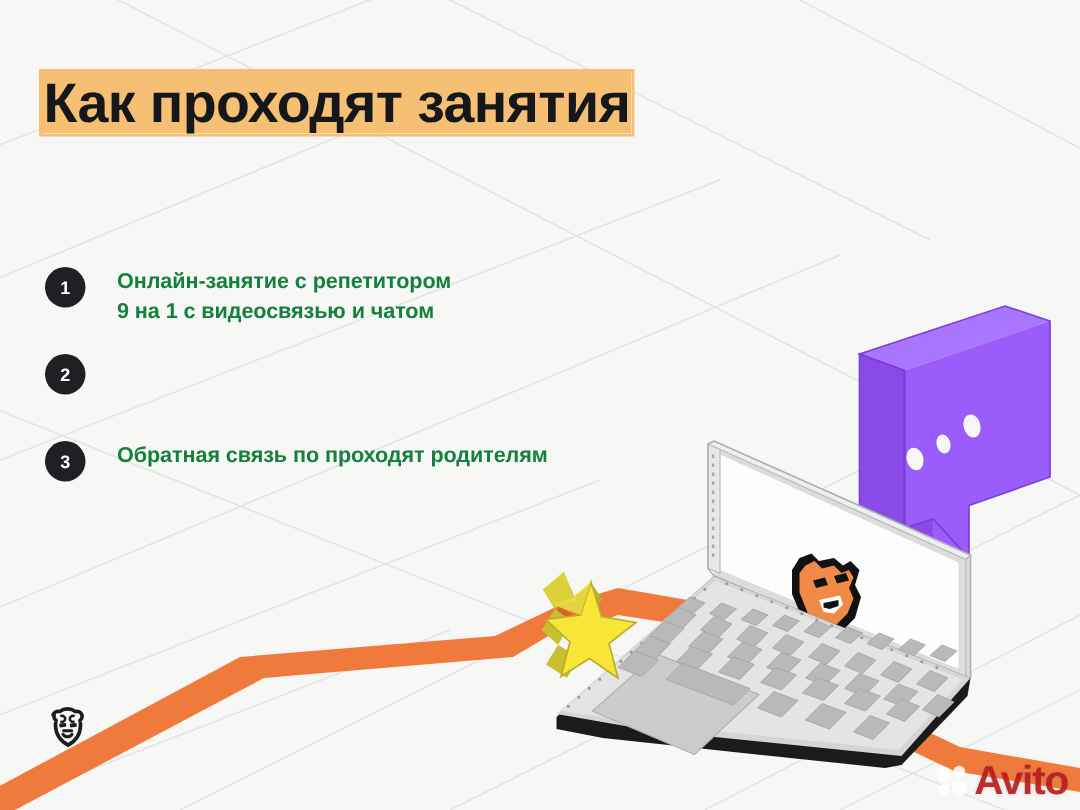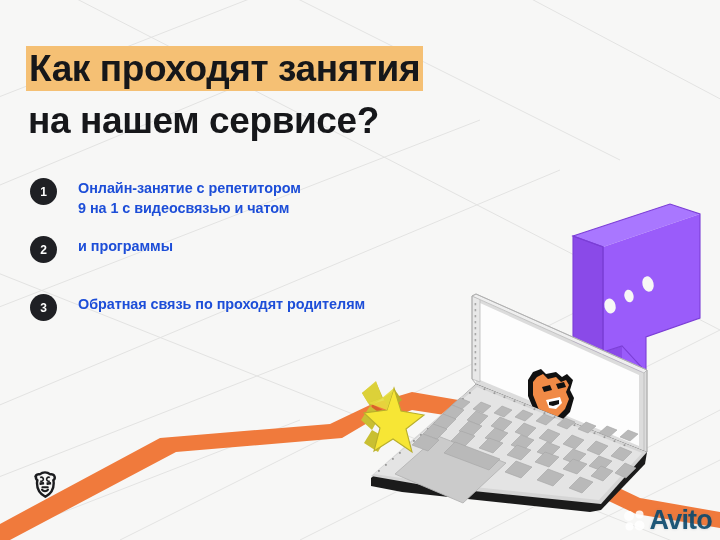--- a/index.html
+++ b/index.html
@@ -39,30 +39,30 @@
     position:absolute;left:0;top:2px;
     width:27px;height:27px;border-radius:50%;
     background:#1f2024;color:#fff;
     font-size:12px;font-weight:bold;
     display:flex;align-items:center;justify-content:center;
     letter-spacing:0;
   }
   .item .txt{
     display:block;margin-left:48px;
     font-size:14.4px;line-height:20px;font-weight:bold;
-    color:#1d4ed8;letter-spacing:-0.05px;
+    color:#15803d;letter-spacing:-0.05px;
     padding-top:2px;
   }
   .item .txt .l2{display:block;}
 
   .logo{position:absolute;left:28px;top:468px;width:34px;height:34px;}
 
   .wm{position:absolute;right:8px;bottom:6px;z-index:5;
       display:flex;align-items:center;gap:4px;opacity:.92;}
-  .wm-txt{font-size:27px;font-weight:bold;color:#0c4a6e;
+  .wm-txt{font-size:27px;font-weight:bold;color:#b91c1c;
       letter-spacing:-0.8px;line-height:1;
       text-shadow:0 0 3px rgba(120,120,120,.35);}
 </style>
 </head>
 <body>
 
 <div id="stage">
 
   <svg class="bg-lines" viewBox="0 0 720 540" width="720" height="540">
     <g stroke="#e3e3e2" stroke-width="1" fill="none">
@@ -264,37 +264,35 @@
 
       <path d="M 376 381 L 382 398 L 368 403 L 362 393 Z" fill="#ddd23a" opacity=".95"></path>
       <path d="M 382 398 L 394 388 L 387 410 L 368 403 Z" fill="#e6db3d" opacity=".9"></path>
     </g>
   </svg>
 
   <div class="content">
 
     <div class="title">
       <span class="ln ln1"><span class="hl">Как проходят занятия</span></span>
-      <span class="ln ln2">на нашем сервисе?</span>
     </div>
 
     <div class="list">
 
       <div class="item">
         <span class="badge">1</span>
         <span class="txt">
           <span>Онлайн-занятие с репетитором</span>
           <span class="l2">9 на 1 с видеосвязью и чатом</span>
         </span>
       </div>
 
       <div class="item">
         <span class="badge">2</span>
         <span class="txt">
-          <span class="l2">и программы</span>
         </span>
       </div>
 
       <div class="item">
         <span class="badge">3</span>
         <span class="txt">
           <span>Обратная связь по проходят родителям</span>
         </span>
       </div>
 

